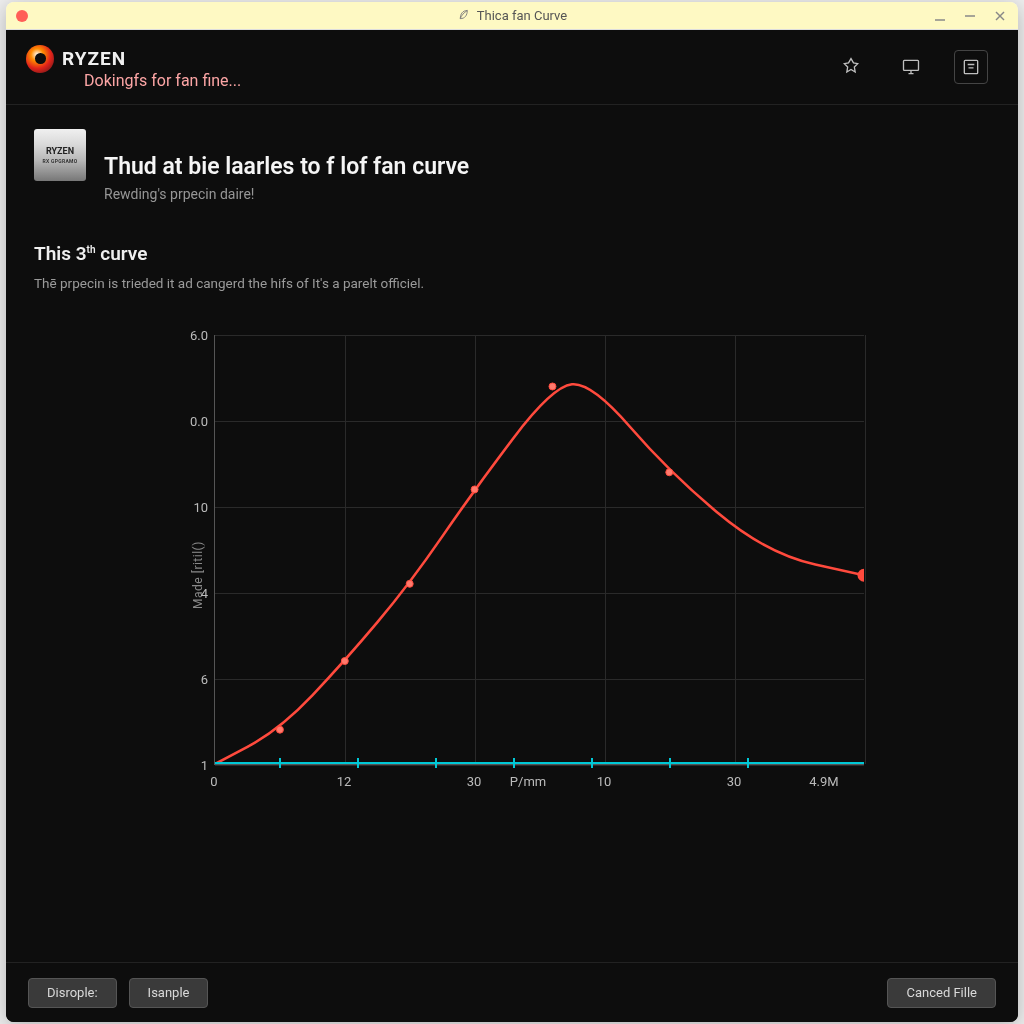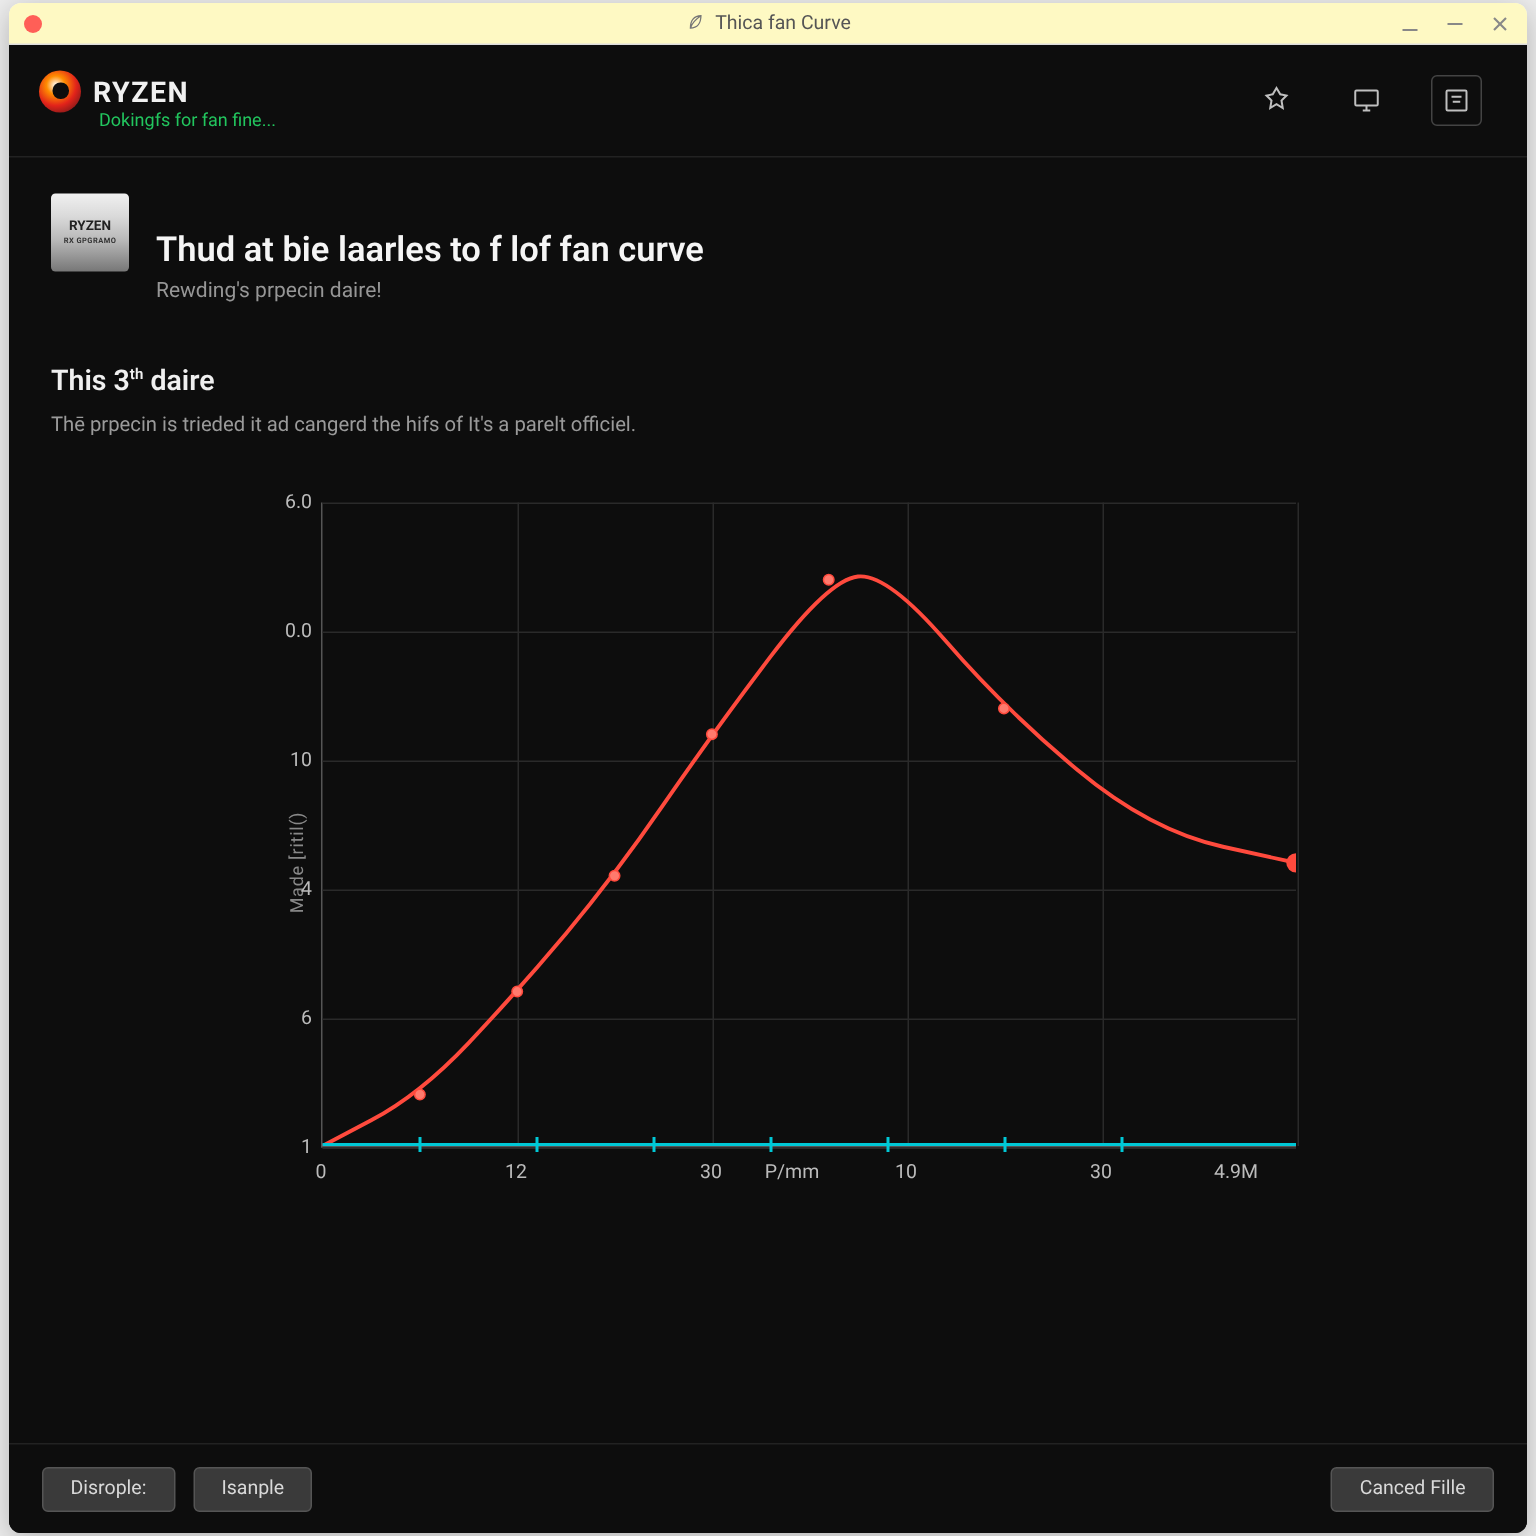--- a/index.html
+++ b/index.html
@@ -72,21 +72,21 @@
   background: radial-gradient(circle at 40% 35%, #fff 0%, #ff8c00 25%, #e2231a 55%, #8b1a1a 80%, #3a0d0d 100%);
   position: relative;
 }
 .ryzen-ring::after {
   content: '';
   position: absolute;
   left: 32%; top: 30%; width: 38%; height: 38%;
   border-radius: 50%; background: #0d0d0d;
 }
 .ryzen-text { color: #f0f0f0; font-weight: 700; font-size: 19px; letter-spacing: 1px; margin-left: 6px; }
-.logo-sub { color: #22c55e; font-size: 12px; margin-left: 40px; margin-top: -2px; }
+.logo-sub { color: #fca5a5; font-size: 16px; margin-left: 58px; margin-top: -2px; }
 .header-icons { position: absolute; right: 30px; display: flex; gap: 26px; align-items: center; }
 .hicon { width: 34px; height: 34px; border: 1px solid #444; border-radius: 4px; display: flex; align-items: center; justify-content: center; color: #bfbfbf; cursor: pointer; }
 .hicon.noborder { border: none; }
 .hicon svg { width: 20px; height: 20px; }
 
 .content { padding: 24px 28px 0 28px; color: #e8e8e8; flex: 1; display: flex; flex-direction: column; overflow: hidden; }
 .hero { display: flex; gap: 18px; align-items: flex-start; }
 .hero-badge {
   width: 52px; height: 52px;
   background: linear-gradient(180deg, #f0f0f0 0%, #d9d9d9 30%, #b8b8b8 60%, #777 100%);
@@ -232,21 +232,21 @@
           <div class="tiny">RX GPGRAMO</div>
         </div>
         <div class="hero-text">
           <h1>Thud at bie laarles to f lof fan curve</h1>
           <p>Rewding's prpecin daire!</p>
         </div>
       </div>
 
       <div class="section">
         <h2>
-          <span>This 3</span><sup style="font-size:10px;vertical-align:super;">th</sup><span> daire</span>
+          <span>This 3</span><sup style="font-size:10px;vertical-align:super;">th</sup><span> curve</span>
         </h2>
         <p>Thē prpecin is trieded it ad cangerd the hifs of It's a parelt officiel.</p>
       </div>
 
       <div class="chart-wrap">
         <div class="chart">
           <div class="ylabel">Made [ritil()</div>
           <div class="plot-area" id="plot-area" style="width: 650px; height: 430px;">
               <div class="gridline-h" style="top: 0px;"></div>
               <div class="gridline-h" style="top: 86px;"></div>

